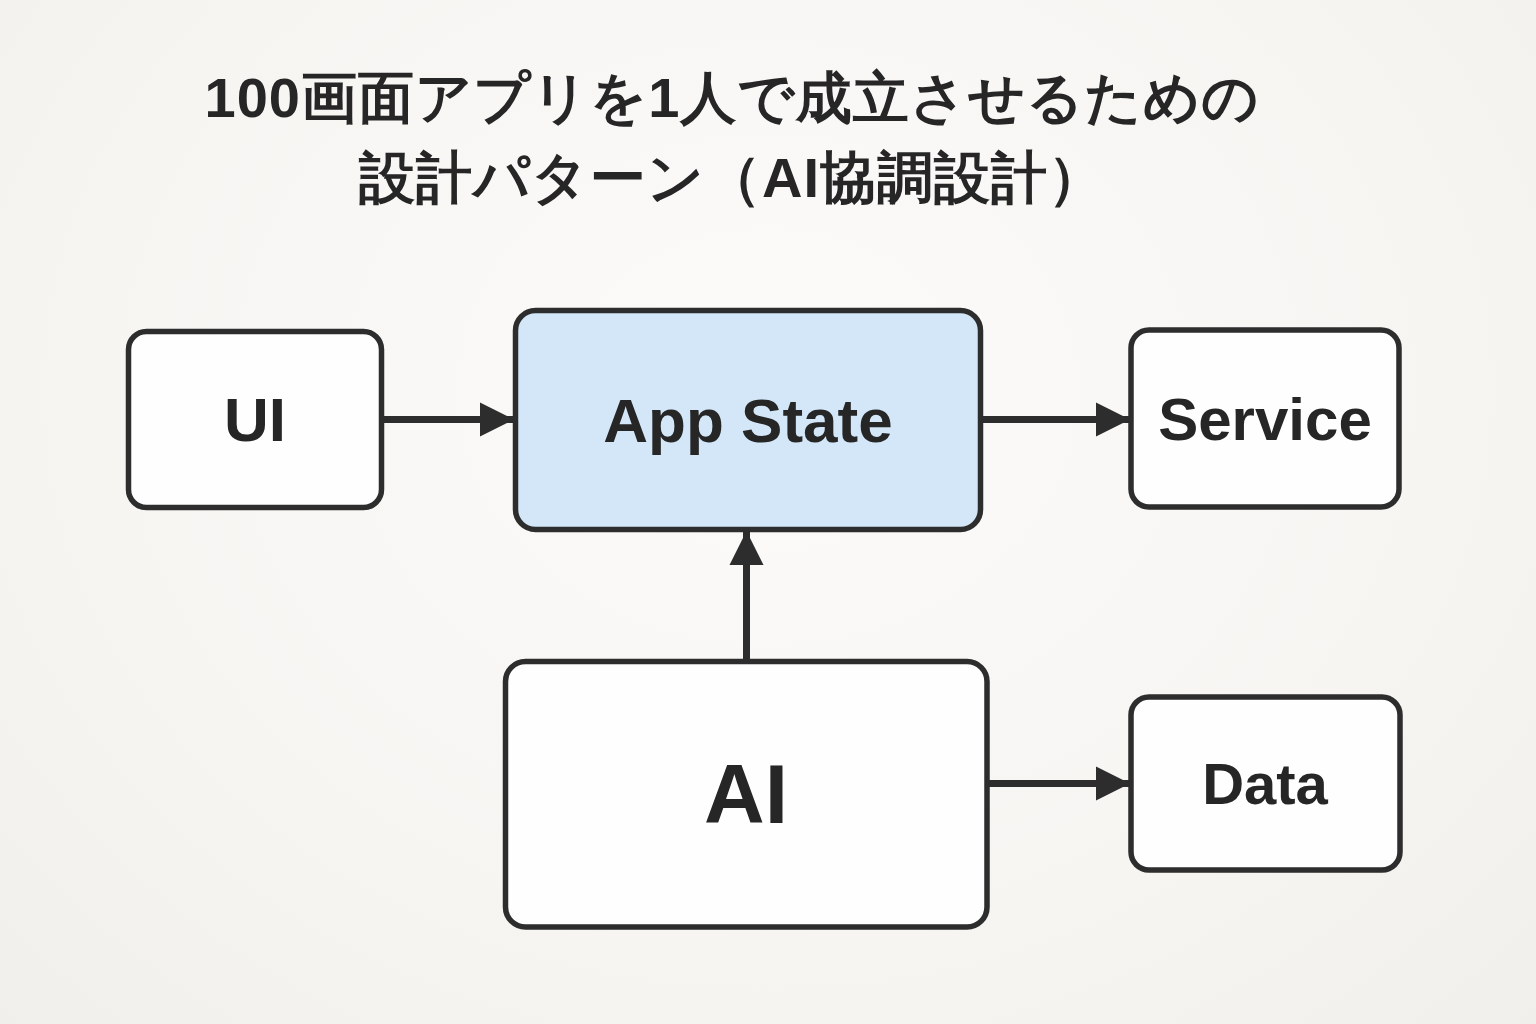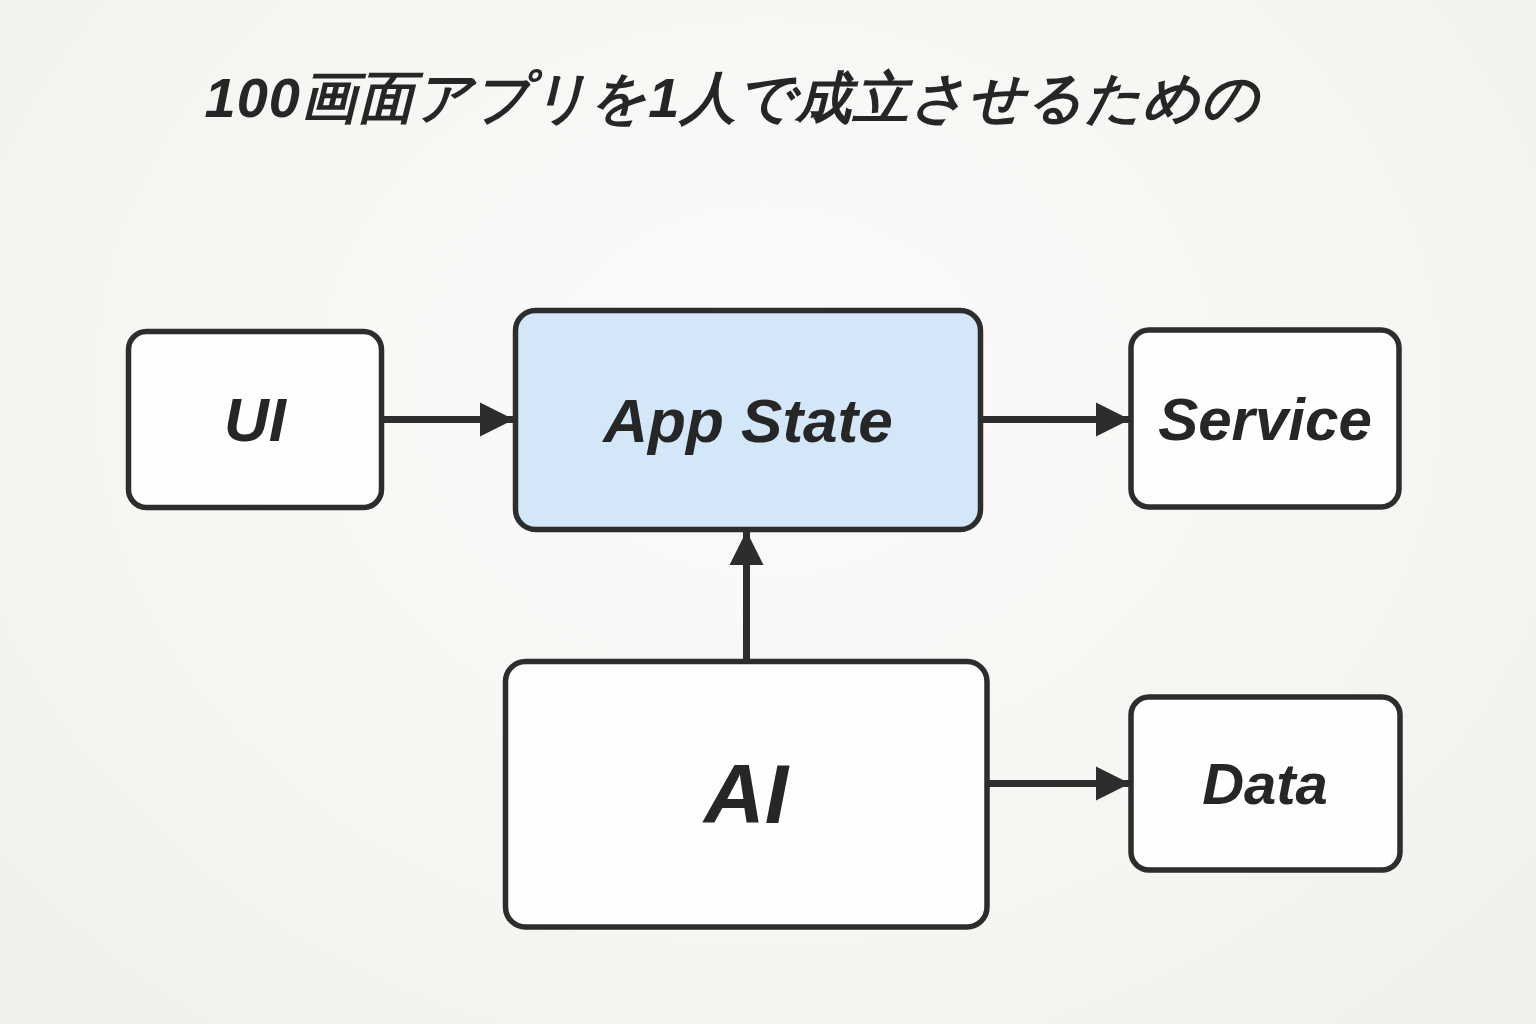--- a/index.html
+++ b/index.html
@@ -10,21 +10,20 @@
     overflow: hidden;
     font-family: "Liberation Sans", sans-serif;
   }
   body {
     background: radial-gradient(ellipse at 50% 38%, #fcfbfa 0%, #f7f5f2 62%, #f1efeb 100%);
   }
   .stage {
     position: relative;
     width: 1536px;
     height: 1024px;
-    font-style: italic;
   }
   .title {
     position: absolute;
     top: 58px;
     left: 0;
     width: 1464px;
     text-align: center;
     color: #262626;
     font-weight: 700;
     font-size: 56px;
@@ -59,20 +58,21 @@
   .label-ai      { font-size: 84px; }
   .label-data    { font-size: 58px; }
 </style>
 </head>
 <body>
 
 <div class="stage">
 
   <div class="title">
     <div>100画面アプリを1人で成立させるための</div>
+    <div>設計パターン（AI協調設計）</div>
   </div>
 
   <svg class="diagram-svg" viewBox="0 0 1536 1024">
     <defs>
       <marker id="arrowhead" markerUnits="userSpaceOnUse" markerWidth="40" markerHeight="40" refX="33" refY="18" orient="auto">
         <polygon points="0,1 34,18 0,35" fill="#2d2d2d"></polygon>
       </marker>
     </defs>
 
     <line class="edge-line" x1="383" y1="419.5" x2="513" y2="419.5" marker-end="url(#arrowhead)"></line>

